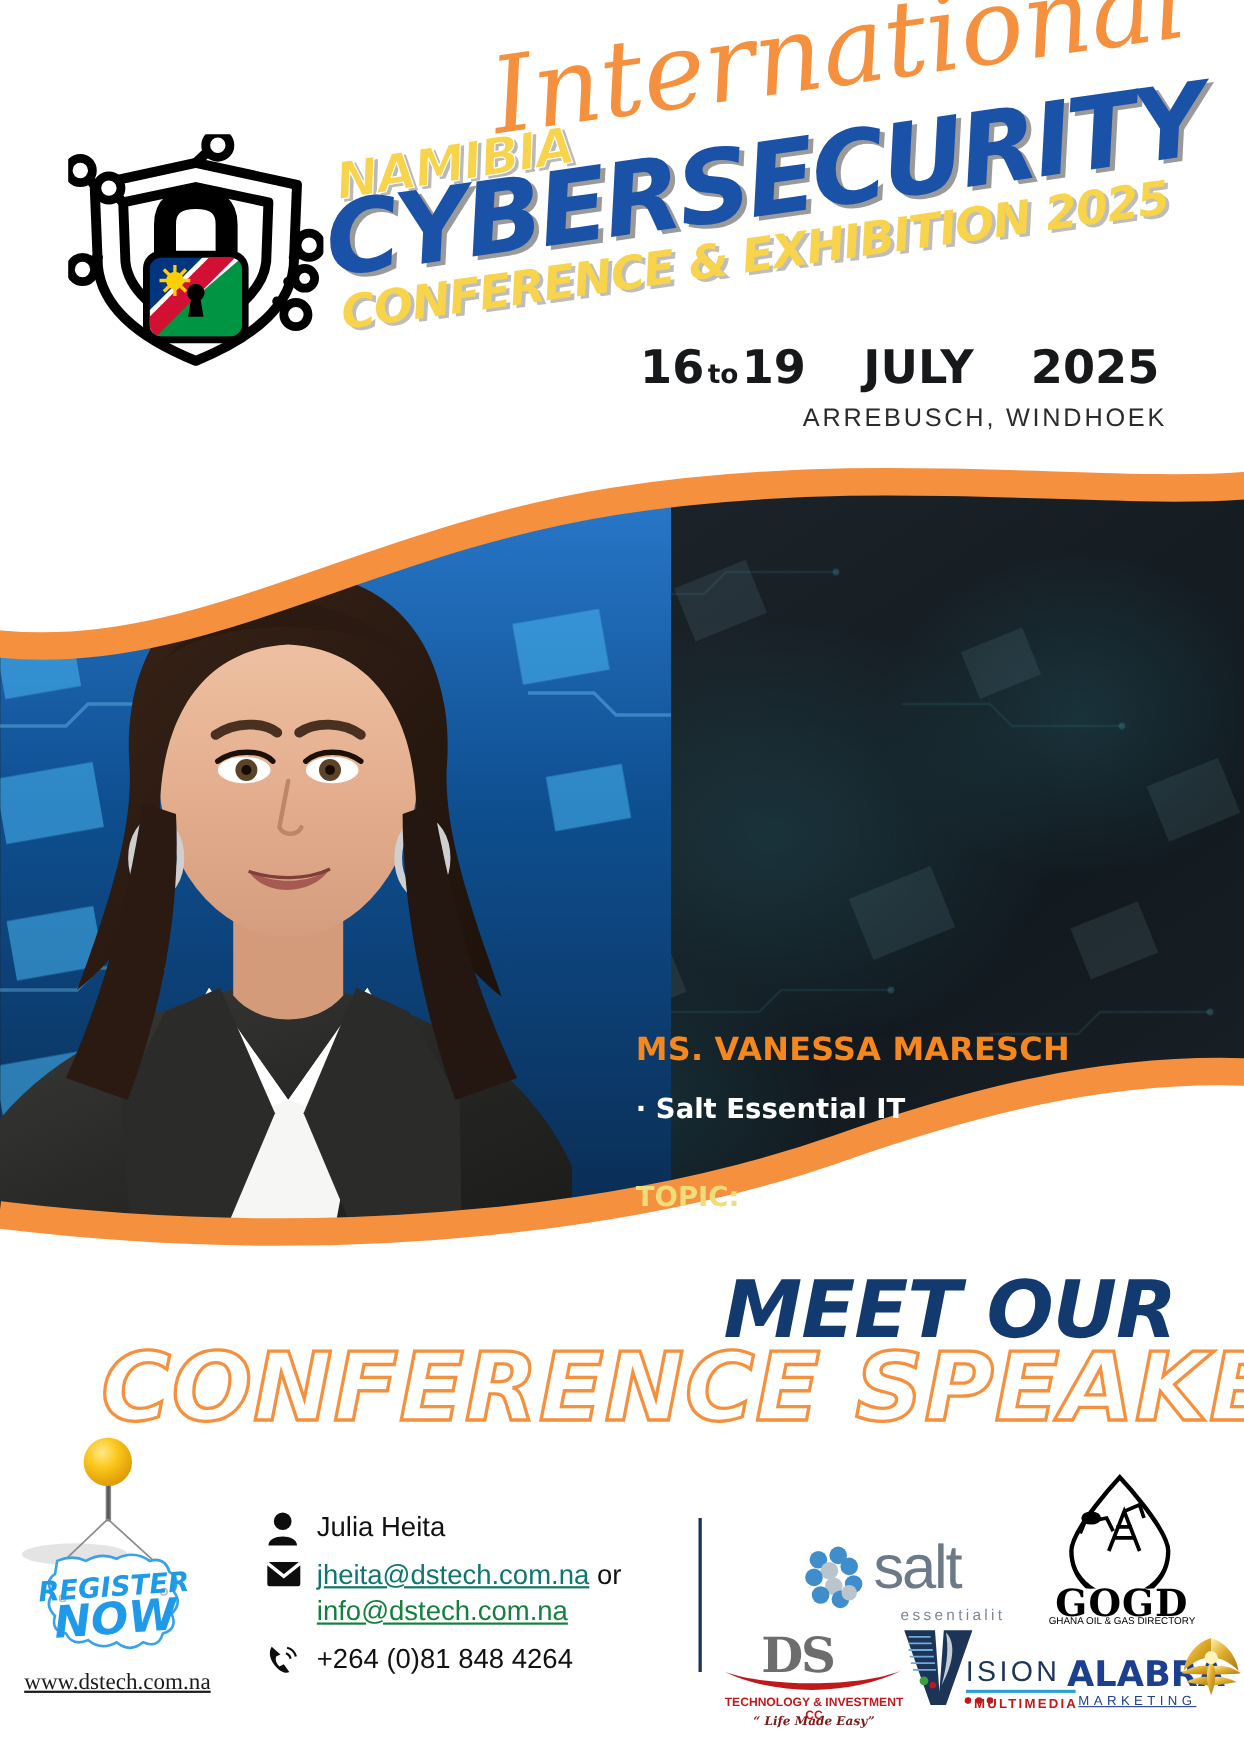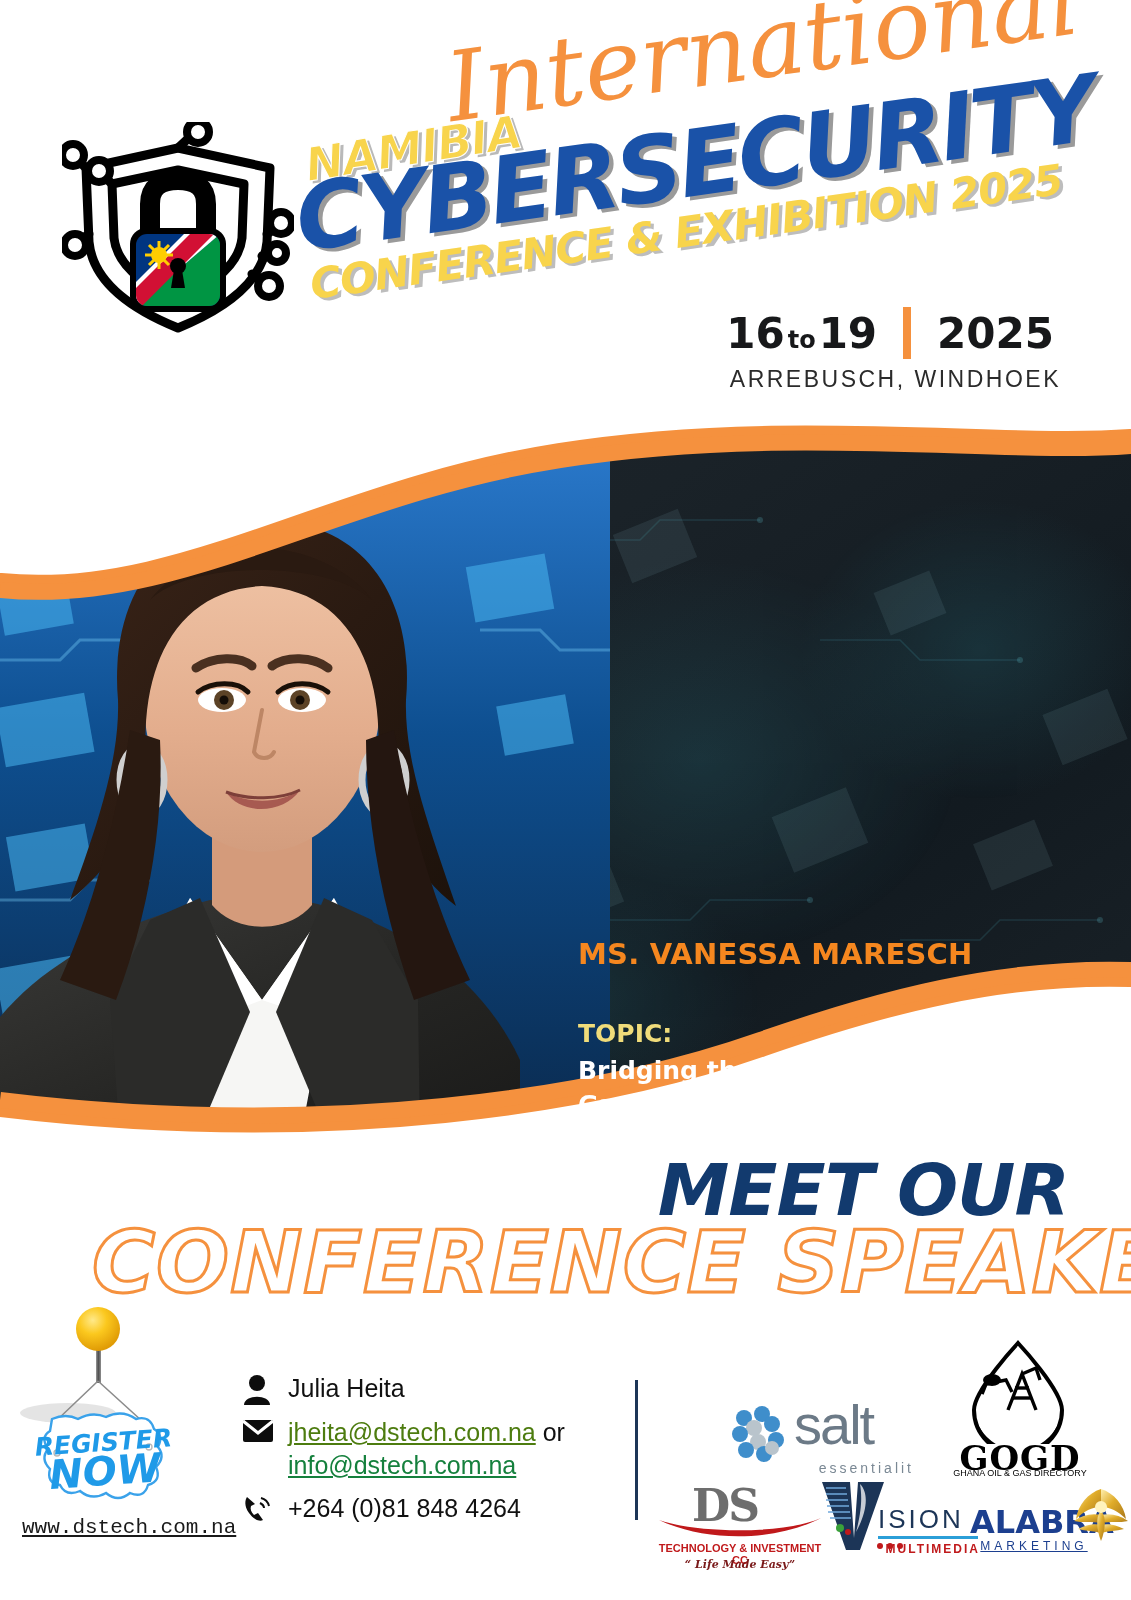--- a/index.html
+++ b/index.html
@@ -73,21 +73,21 @@
     font-family:"DejaVu Sans", sans-serif;
     font-weight:bold; font-style:italic; font-size:86px; letter-spacing:1px;
     color:transparent; -webkit-text-stroke:3px #F5913E;
     white-space:nowrap; text-align:center;
   }
 
   
   #register-badge { position:absolute; left:18px; top:1295px; width:190px; height:215px; }
   #website-link {
     position:absolute; left:22px; top:1516px;
-    font-family:Liberation Mono, monospace; font-size:21px; color:#1a1a1a;
+    font-family:Liberation Serif, serif; font-size:21px; color:#1a1a1a;
     text-decoration:underline; white-space:nowrap;
   }
 
   
   #contact { position:absolute; left:242px; top:1372px; width:360px; }
   .contact-row { display:flex; align-items:flex-start; margin-bottom:10px; }
   .contact-ico { width:46px; flex:0 0 46px; display:flex; align-items:flex-start;
                  justify-content:flex-start; padding-top:2px; }
   .contact-txt { font-family:"Liberation Sans", sans-serif; font-size:25px; color:#111;
                  line-height:1.32; }
@@ -193,20 +193,21 @@
   <div id="wordmark">
     <div class="wm-namibia">NAMIBIA</div>
     <div class="wm-cyber">CYBERSECURITY</div>
     <div class="wm-conf">CONFERENCE &amp; EXHIBITION 2025</div>
     <div class="wm-international">International</div>
   </div>
 
   <div id="datebar">
     <div class="date-cell"><span>16</span><span class="small">to</span><span>19</span></div>
     <div class="date-div"></div>
+    <div class="date-cell">JULY</div>
     <div class="date-div"></div>
     <div class="date-cell">2025</div>
   </div>
   <div id="location">ARREBUSCH, WINDHOEK</div>
 </div>
 
 <div id="hero">
   <svg width="1131" height="740" viewBox="0 0 1131 740" style="position:absolute;left:0;top:0;">
     <defs>
 
@@ -364,20 +365,21 @@
       <path d="M394 330 C 410 420, 432 500, 470 580 L 414 600 C 382 510, 366 420, 366 340 Z" fill="#241610"></path>
     </g>
 
     <path d="M0 190 C 180 208, 330 96, 560 60 C 790 24, 1000 56, 1131 46" fill="none" stroke="#F5913E" stroke-width="16"></path>
     <path d="M1131 570 C 1000 566, 880 598, 760 640 C 600 696, 330 740, 0 700" fill="none" stroke="#F5913E" stroke-width="16"></path>
   </svg>
 
   <div id="panel-text">
     <div id="sp-name">MS. VANESSA MARESCH</div>
     <div id="sp-role">
+      <div>· Salt Essential IT</div>
     </div>
     <div id="sp-topic-label">TOPIC:</div>
     <div id="sp-topic">Bridging the Cybersecurity Skill Gap: Effective Training Programs for Public and Private Sectors</div>
   </div>
 </div>
 
 <div id="meet-our">MEET OUR</div>
 <div id="conf-speaker">CONFERENCE SPEAKER</div>
 
 <svg id="register-badge" viewBox="0 0 190 215">
@@ -422,21 +424,21 @@
     </span>
     <span class="contact-txt">Julia Heita</span>
   </div>
   <div class="contact-row">
     <span class="contact-ico">
       <svg width="32" height="26" viewBox="0 0 32 26">
           <rect x="1" y="2" width="30" height="22" rx="2" fill="#0d0d0d"></rect>
           <path d="M1 3 L16 15 L31 3" fill="none" stroke="#fff" stroke-width="3.2"></path>
         </svg>
     </span>
-    <span class="contact-txt"><a href="#" class="u" style="color:#4d7c0f">jheita@dstech.com.na</a><span> or</span><br><a href="#" class="u" style="color:#15803d">info@dstech.com.na</a></span>
+    <span class="contact-txt"><a href="#" class="u" style="color:#0f766e">jheita@dstech.com.na</a><span> or</span><br><a href="#" class="u" style="color:#15803d">info@dstech.com.na</a></span>
   </div>
   <div class="contact-row">
     <span class="contact-ico">
       <svg width="32" height="30" viewBox="0 0 32 30">
         <path d="M5 3 C3 6, 2 12, 7 19 C12 26, 18 28, 21 26 L16 19 L12 21 C9 18, 8 15, 9 12 L13 10 Z" fill="#0d0d0d"></path>
         <path d="M19 4 C23 5, 26 8, 27 12" fill="none" stroke="#0d0d0d" stroke-width="2"></path>
         <path d="M18 9 C20 10, 22 12, 22 14" fill="none" stroke="#0d0d0d" stroke-width="2"></path>
       </svg>
     </span>
     <span class="contact-txt">+264 (0)81 848 4264</span>

